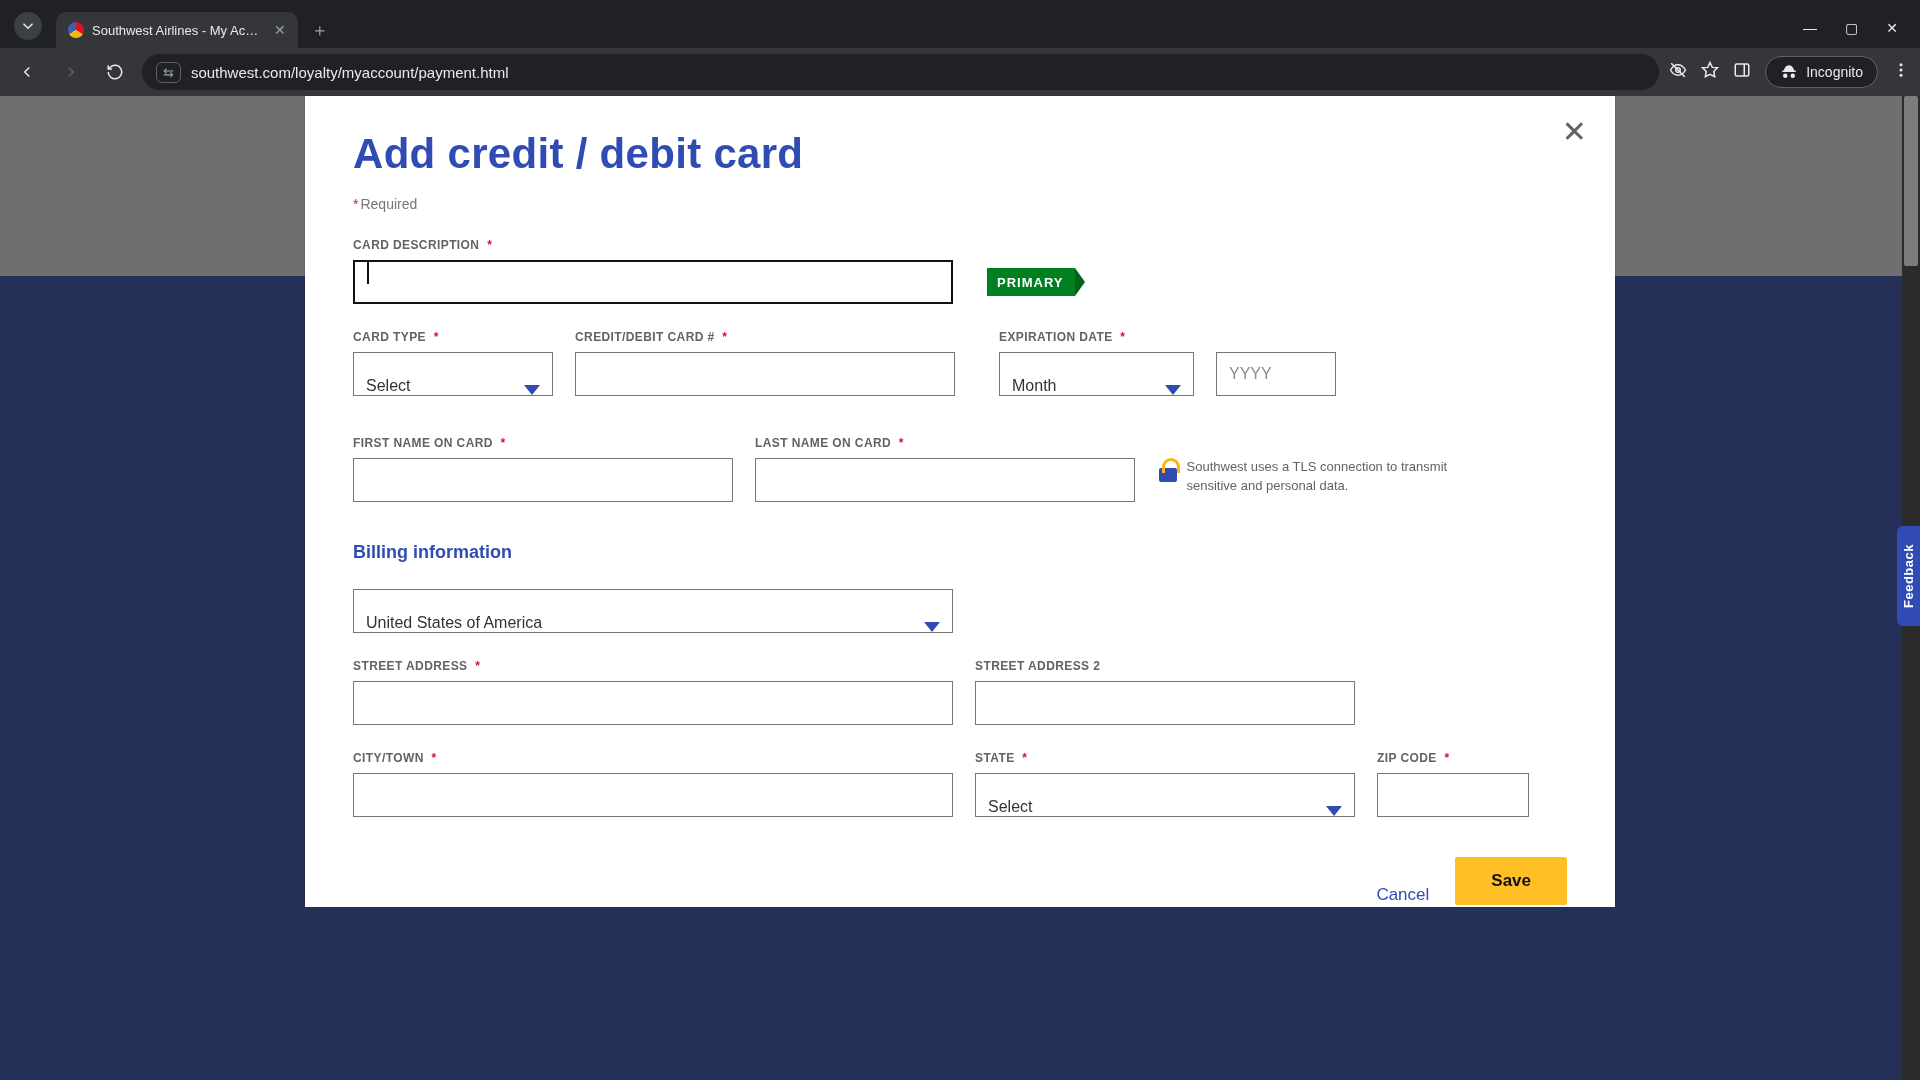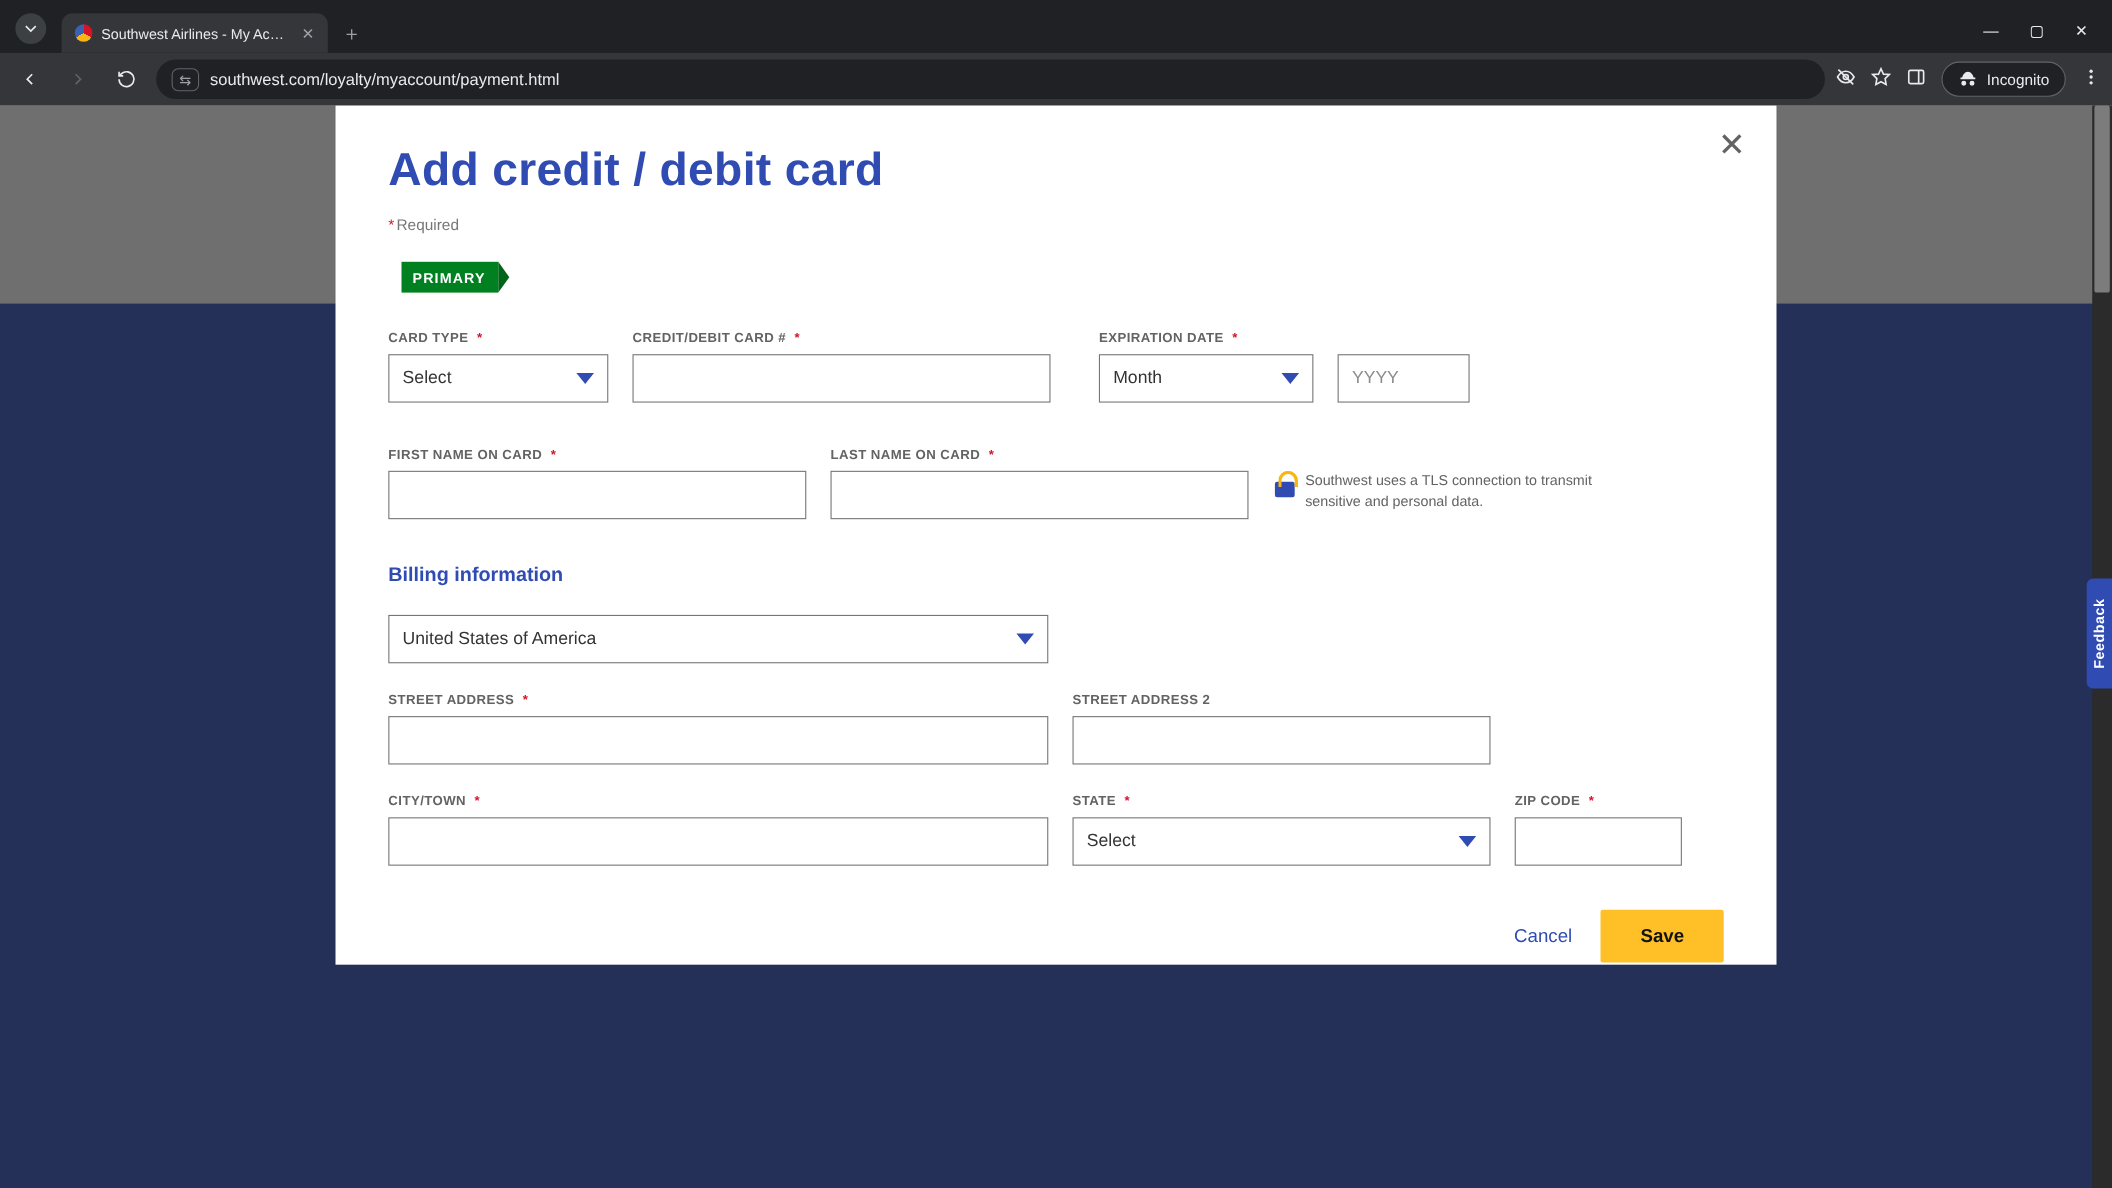--- a/index.html
+++ b/index.html
@@ -43,34 +43,34 @@
 
   .field-row { display:flex; gap:22px; margin-top:26px; align-items:flex-end; }
   .field { display:flex; flex-direction:column; }
 
   input[type=text], .select, .text-input {
     height:44px; border:1px solid #767676; background:#fff; font-size:16px; padding:0 12px; color:#333;
   }
   input[type=text]:focus, .text-input.focused { outline: none; border:2px solid #111; }
   input::placeholder { color:#8c8c8c; }
 
-  .select { display:flex; align-items:center; justify-content:space-between; cursor:pointer; }
+  .select { display:flex; align-items:flex-end; justify-content:space-between; cursor:pointer; }
   .select .caret { width:0; height:0; border-left:8px solid transparent; border-right:8px solid transparent; border-top:10px solid #304cb2; }
 
   .primary-badge { position:relative; display:inline-flex; align-items:center; height:28px; background:#008020; color:#fff; font-weight:800; font-size:13px; letter-spacing:1px; padding:0 12px 0 10px; margin-left:12px; margin-bottom:8px; }
   .primary-badge::after { content:""; position:absolute; right:-10px; top:0; width:0; height:0; border-top:14px solid transparent; border-bottom:14px solid transparent; border-left:10px solid #006518; }
 
   .tls-note { display:flex; align-items:flex-start; gap:14px; color:#636363; font-size:13px; line-height:1.45; max-width:330px; margin-bottom:6px; }
   .tls-note .lock-ico { width:22px; height:24px; position:relative; }
   .tls-note .lock-ico::before { content:""; position:absolute; bottom:0; left:2px; width:18px; height:14px; background:#304cb2; border-radius:2px; }
   .tls-note .lock-ico::after { content:""; position:absolute; top:0; left:5px; width:12px; height:12px; border:3px solid #f9b612; border-bottom:none; border-radius:10px 10px 0 0; }
 
   h2.section { font-size:18px; font-weight:800; color:#304cb2; margin-top:40px; }
 
-  .modal-actions { position:absolute; bottom:0; right:48px; display:flex; align-items:center; gap:26px; padding-bottom:2px; }
+  .modal-actions { position:absolute; bottom:0; right:48px; display:flex; align-items:flex-end; gap:26px; padding-bottom:2px; }
   .btn-cancel { color:#304cb2; font-size:17px; background:none; border:none; cursor:pointer; }
   .btn-save { background:#ffbf27; color:#111; font-weight:800; font-size:17px; border:none; padding:14px 36px; border-radius:2px; cursor:pointer; }
 
   
   .feedback-tab { position:absolute; right:0; top:430px; background:#304cb2; color:#fff; font-size:13px; font-weight:700; letter-spacing:.5px; padding:18px 4px; writing-mode:vertical-rl; transform:rotate(180deg); border-radius:0 6px 6px 0; }
 
   
   .vscroll { position:absolute; top:0; right:0; width:18px; height:100%; background:#2b2b2b; }
   .vscroll-thumb { position:absolute; top:0; left:2px; width:14px; height:170px; background:#7c7c7c; border-radius:2px; }
 
@@ -172,20 +172,28 @@
   <div class="modal">
     <div class="modal-close">✕</div>
 
     <h1>Add credit / debit card</h1>
 
     <div class="req-note">
       <span class="ast">*</span><span>Required</span>
     </div>
 
     <div class="field-row">
+      <div class="field" style="width:600px;">
+        <span class="label">
+          <span>CARD DESCRIPTION</span><span class="ast"> *</span>
+        </span>
+        <div class="text-input focused" style="position:relative;">
+          <span class="caret-blink"></span>
+        </div>
+      </div>
       <span class="primary-badge">PRIMARY</span>
     </div>
 
     <div class="field-row">
       <div class="field" style="width:200px;">
         <span class="label"><span>CARD TYPE</span><span class="ast"> *</span></span>
         <div class="select">
           <span>Select</span>
             <span class="caret"></span>
         </div>

